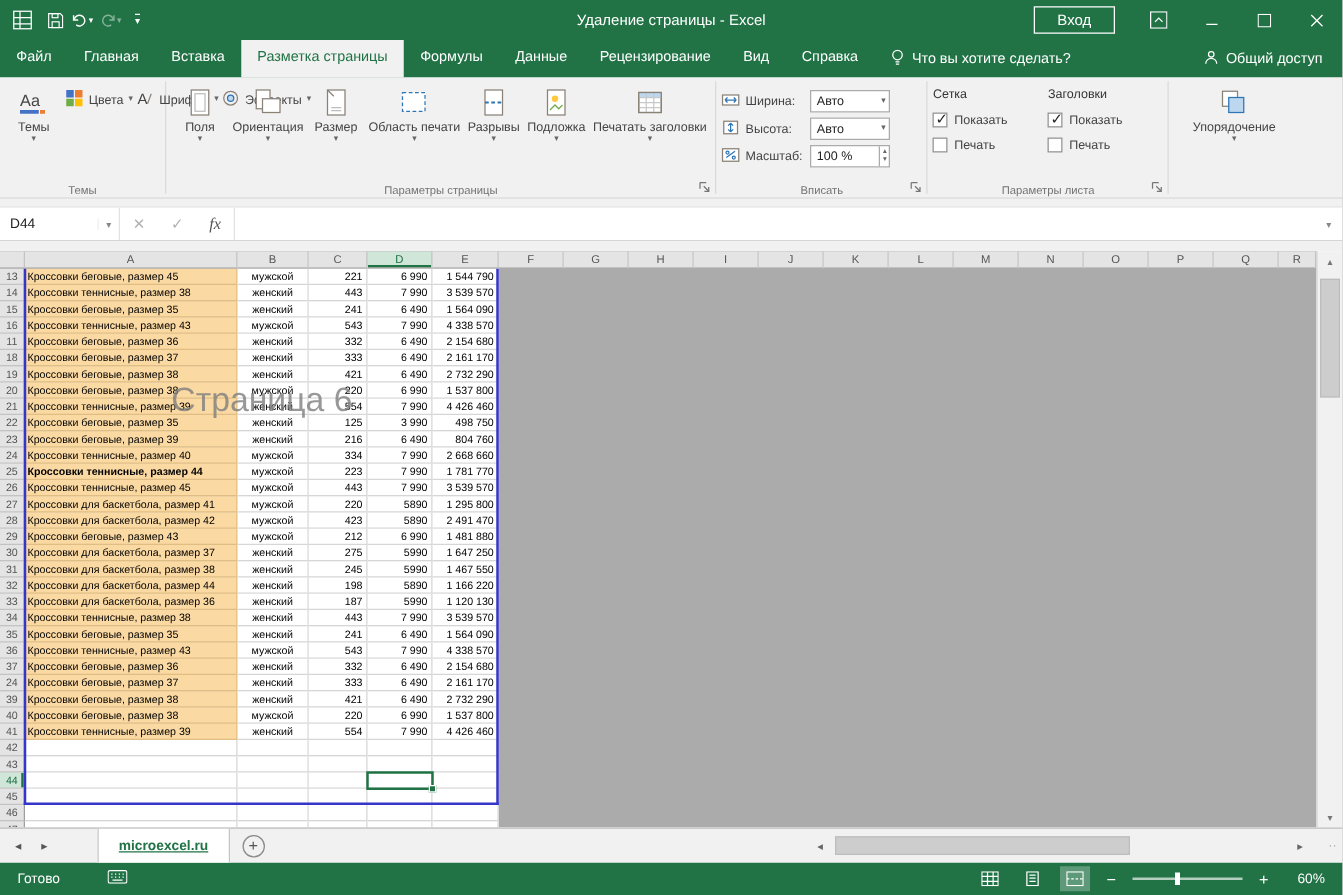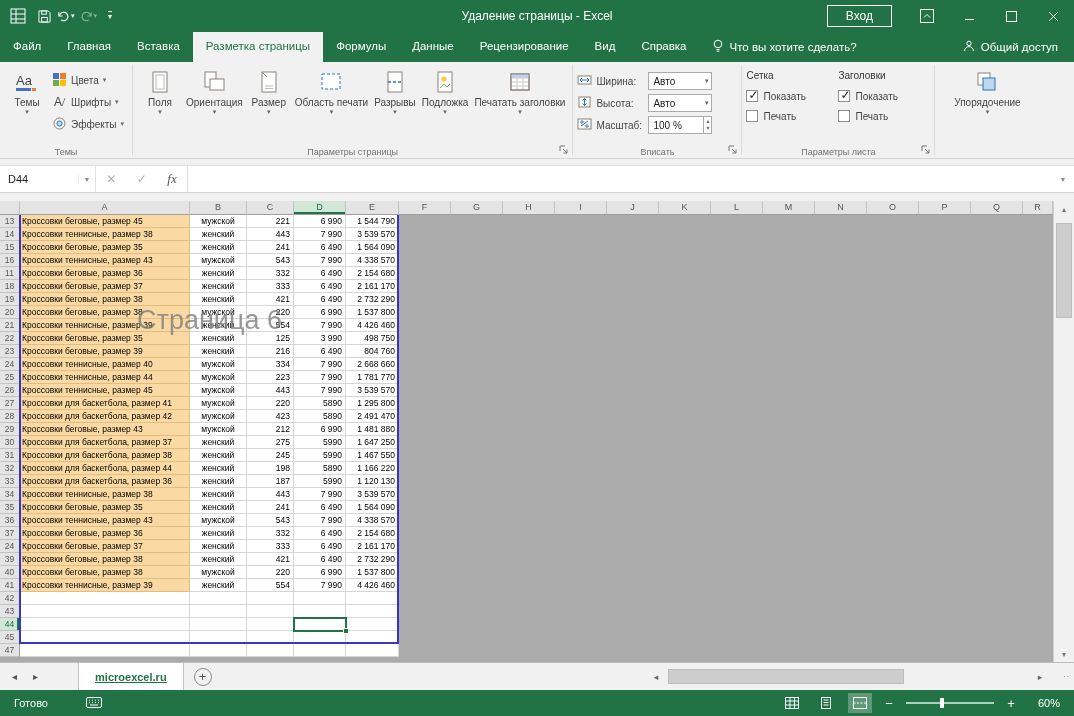--- a/index.html
+++ b/index.html
@@ -30,21 +30,21 @@
   
   .ribbon { height:97px; background:#f1f1f1; border-bottom:1px solid #d5d5d5; display:flex; flex:none; }
   .rgroup { position:relative; padding:3px 4px 14px; display:flex; align-items:flex-start; }
   .rgroup-label { position:absolute; bottom:1px; left:0; right:0; text-align:center; font-size:9px; color:#737373; white-space:nowrap; }
   .launcher { position:absolute; right:2px; bottom:2px; width:11px; height:11px; display:flex; }
   .gsep { width:1px; background:#dadada; margin:3px 0; flex:none; }
   .bigbtn { min-width:46px; padding:2px 3px 0; display:flex; flex-direction:column; align-items:center; font-size:10px; color:#444; }
   .bigbtn .ic { height:30px; display:flex; align-items:center; justify-content:center; }
   .bigbtn .lbl { text-align:center; line-height:11px; white-space:pre-line; }
   .caret { font-size:7px; color:#666; line-height:8px; }
-  .smallstack { display:flex; flex-direction:column; gap:2px; padding-top:5px; margin-left:2px;text-align:center; }
+  .smallstack { display:flex; flex-direction:row; gap:2px; padding-top:5px; margin-left:2px;text-align:center; }
   .smallbtn { display:flex; align-items:center; gap:4px; font-size:10px; color:#444; height:20px; }
   .fitrows { display:flex; flex-direction:column; padding-top:5px; }
   .frow { display:flex; align-items:center; gap:4px; height:22px; font-size:10px; color:#444; }
   .flabel { width:48px; }
   .combo { width:64px; height:18px; background:#fff; border:1px solid #ababab; display:flex; align-items:center; justify-content:space-between; font-size:10px; padding-left:4px; color:#222; }
   .combo .caret { padding:0 3px; }
   .spinbtns { display:flex; flex-direction:column; border-left:1px solid #ababab; height:100%; justify-content:center; padding:0 2px; }
   .spinbtns span { font-size:6px; line-height:7px; color:#666; }
   .sheetopts { display:flex; gap:8px; padding-top:3px; }
   .so-col { width:84px; font-size:10px; color:#444; }
@@ -726,21 +726,21 @@
           <div class="cell out" style="width: 52px;"></div>
           <div class="cell out" style="width: 52px;"></div>
           <div class="cell out" style="width: 52px;"></div>
           <div class="cell out" style="width: 52px;"></div>
           <div class="cell out" style="width: 52px;"></div>
           <div class="cell out" style="width: 52px;"></div>
           <div class="cell out" style="width: 30px;"></div>
         </div>
         <div class="grow">
           <div class="rh">25</div>
-          <div class="cell left fillA" style="width: 170px;">Кроссовки теннисные, размер 44</div>
+          <div class="cell left fillA" style="width: 170px; font-weight: bold;">Кроссовки теннисные, размер 44</div>
           <div class="cell center" style="width: 57px;">мужской</div>
           <div class="cell right" style="width: 47px;">223</div>
           <div class="cell right" style="width: 52px;">7 990</div>
           <div class="cell right" style="width: 53px;">1 781 770</div>
           <div class="cell out" style="width: 52px;"></div>
           <div class="cell out" style="width: 52px;"></div>
           <div class="cell out" style="width: 52px;"></div>
           <div class="cell out" style="width: 52px;"></div>
           <div class="cell out" style="width: 52px;"></div>
           <div class="cell out" style="width: 52px;"></div>
@@ -1146,20 +1146,41 @@
           <div class="cell out" style="width: 52px;"></div>
           <div class="cell out" style="width: 52px;"></div>
           <div class="cell out" style="width: 52px;"></div>
           <div class="cell out" style="width: 52px;"></div>
           <div class="cell out" style="width: 52px;"></div>
           <div class="cell out" style="width: 52px;"></div>
           <div class="cell out" style="width: 30px;"></div>
         </div>
         <div class="grow">
           <div class="rh">45</div>
+          <div class="cell left" style="width: 170px;"></div>
+          <div class="cell center" style="width: 57px;"></div>
+          <div class="cell right" style="width: 47px;"></div>
+          <div class="cell right" style="width: 52px;"></div>
+          <div class="cell right" style="width: 53px;"></div>
+          <div class="cell out" style="width: 52px;"></div>
+          <div class="cell out" style="width: 52px;"></div>
+          <div class="cell out" style="width: 52px;"></div>
+          <div class="cell out" style="width: 52px;"></div>
+          <div class="cell out" style="width: 52px;"></div>
+          <div class="cell out" style="width: 52px;"></div>
+          <div class="cell out" style="width: 52px;"></div>
+          <div class="cell out" style="width: 52px;"></div>
+          <div class="cell out" style="width: 52px;"></div>
+          <div class="cell out" style="width: 52px;"></div>
+          <div class="cell out" style="width: 52px;"></div>
+          <div class="cell out" style="width: 52px;"></div>
+          <div class="cell out" style="width: 30px;"></div>
+        </div>
+        <div class="grow">
+          <div class="rh">46</div>
           <div class="cell left" style="width: 170px;"></div>
           <div class="cell center" style="width: 57px;"></div>
           <div class="cell right" style="width: 47px;"></div>
           <div class="cell right" style="width: 52px;"></div>
           <div class="cell right" style="width: 53px;"></div>
           <div class="cell out" style="width: 52px;"></div>
           <div class="cell out" style="width: 52px;"></div>
           <div class="cell out" style="width: 52px;"></div>
           <div class="cell out" style="width: 52px;"></div>
           <div class="cell out" style="width: 52px;"></div>

